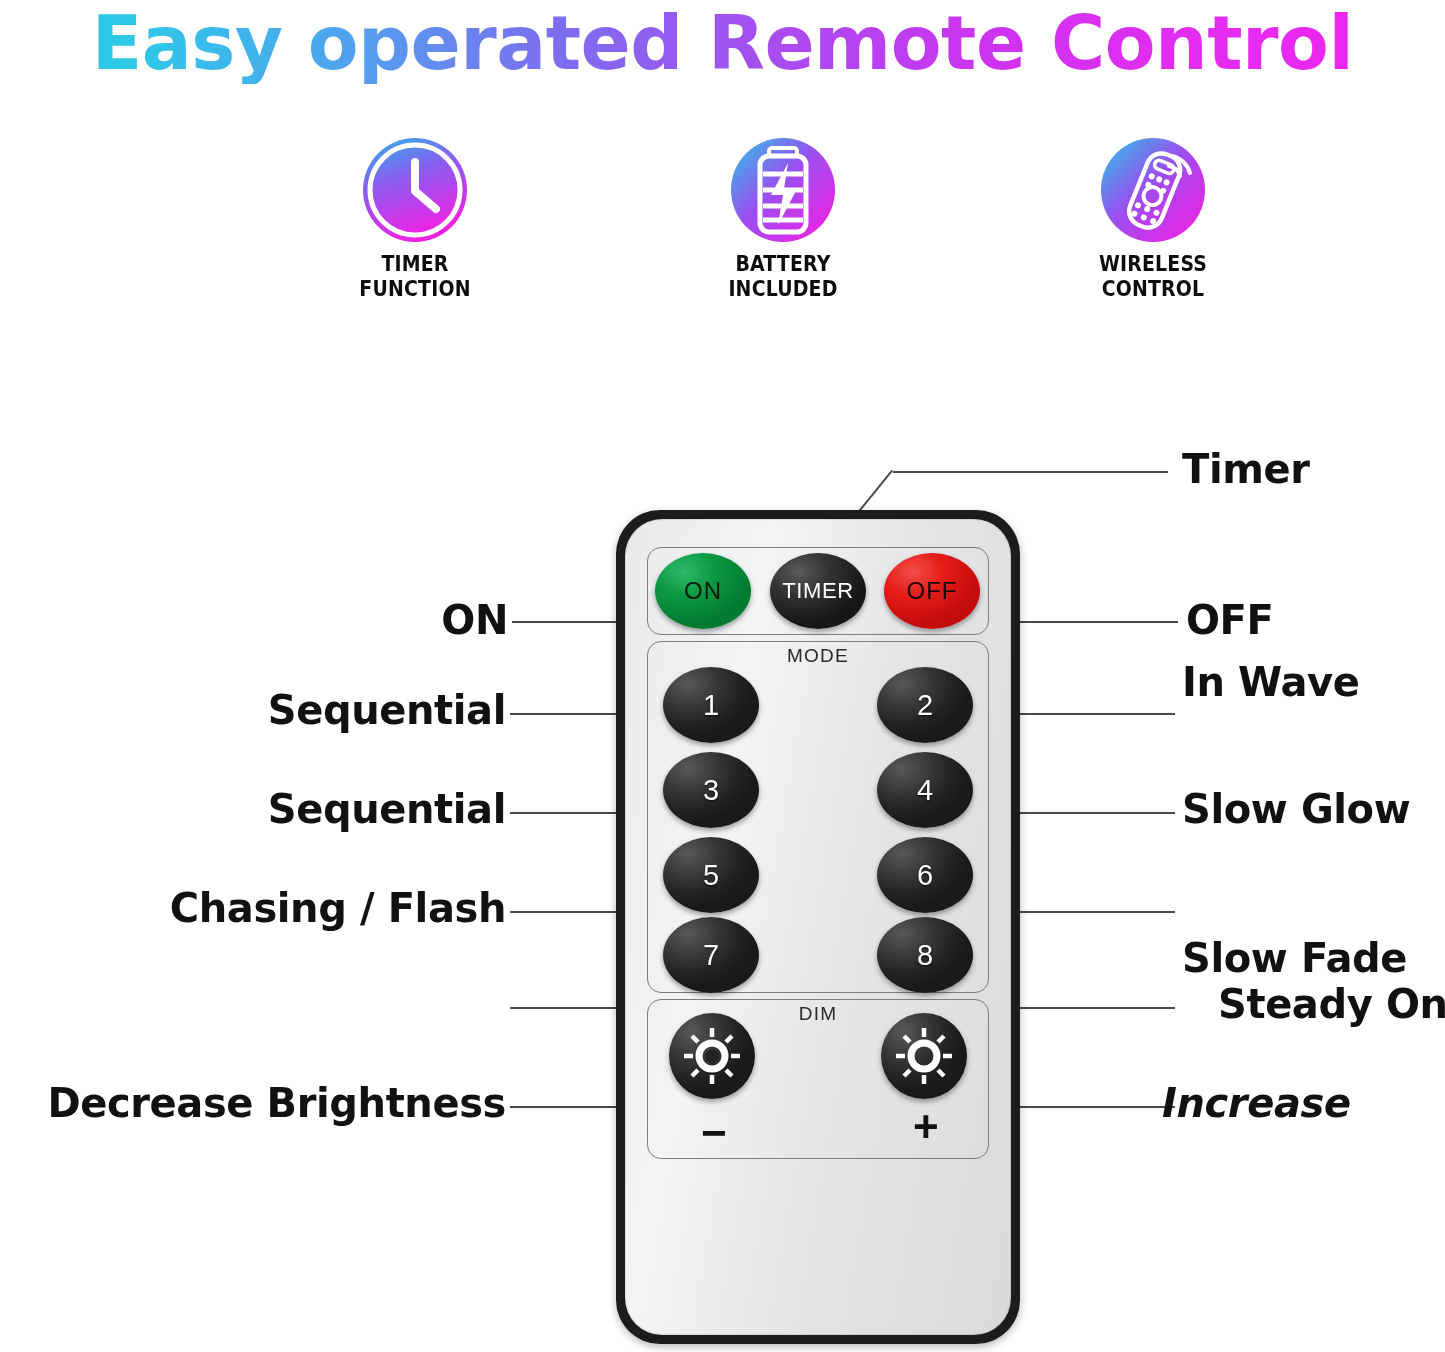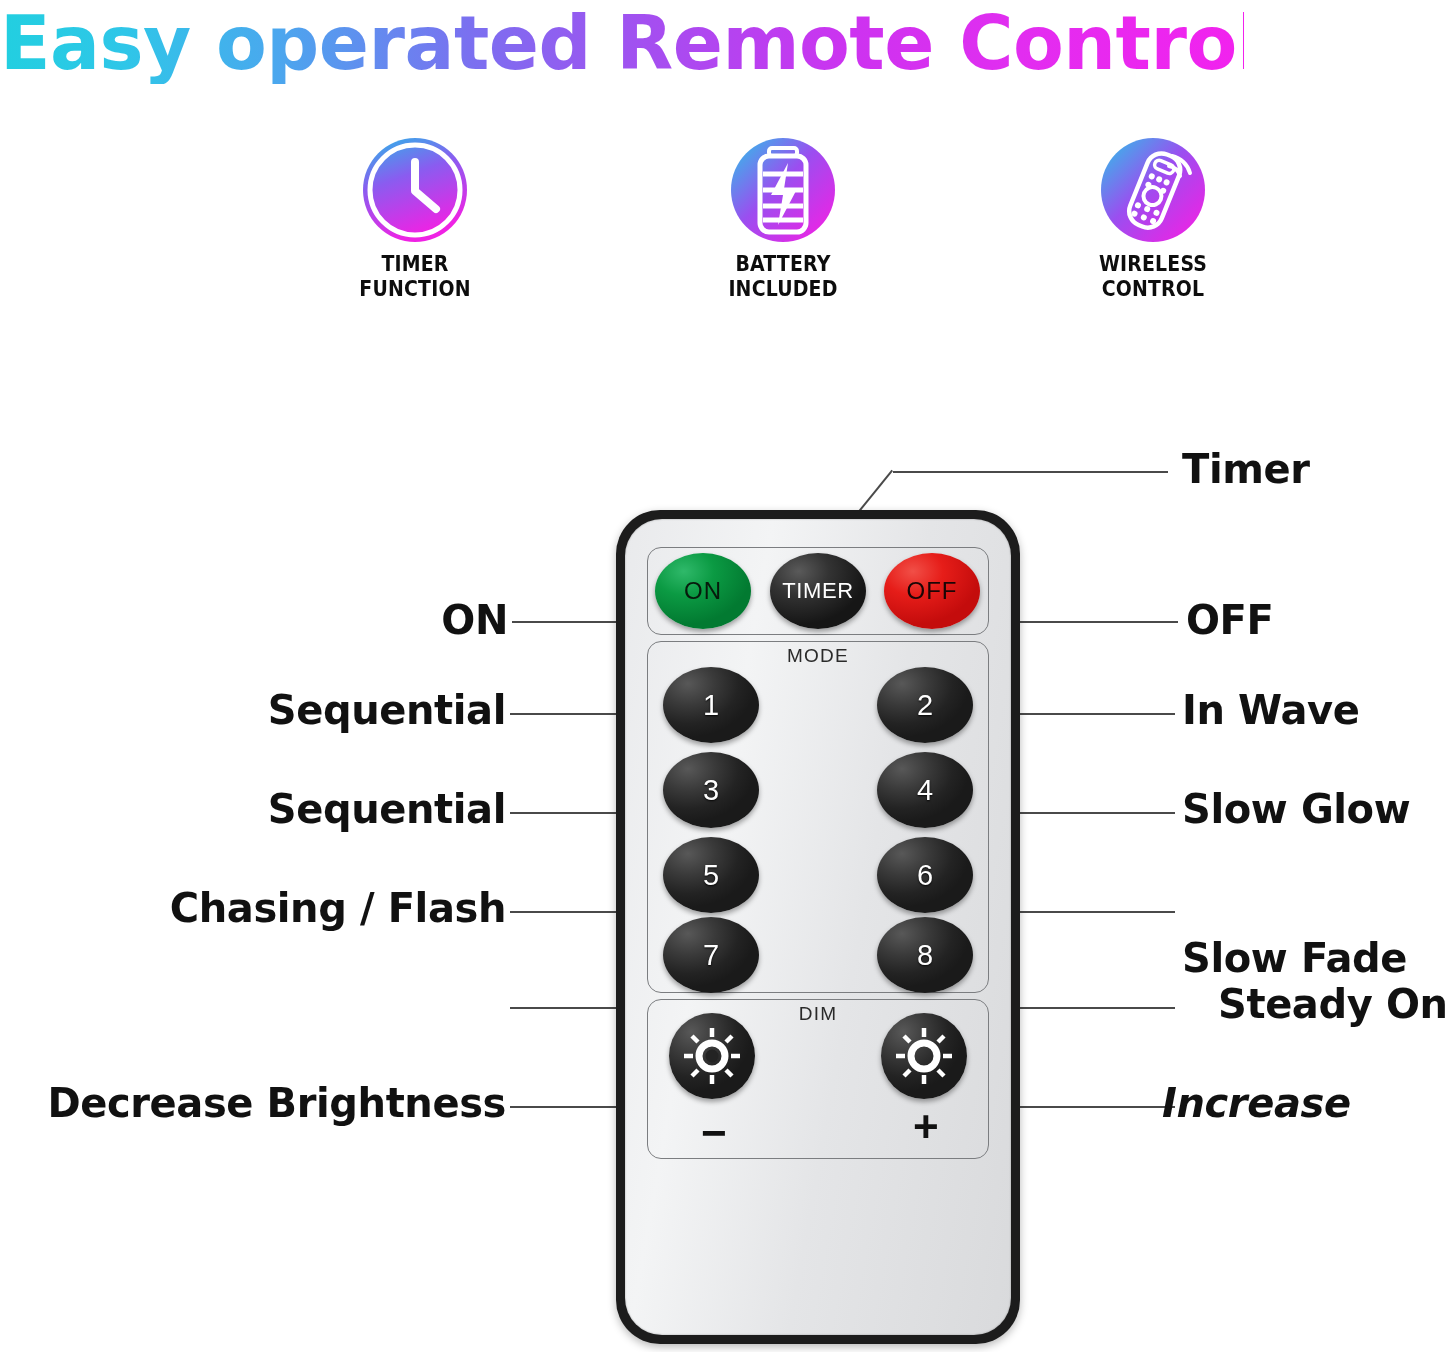--- a/index.html
+++ b/index.html
@@ -6,21 +6,21 @@
   html, body {
     width: 1445px; height: 1352px;
     background: #ffffff;
     font-family: "Liberation Sans", sans-serif;
     overflow: hidden;
   }
   #stage { position: relative; width: 1445px; height: 1352px; background:#fff; }
 
   
   #title {
-    position: absolute; left: 0; top: 2px; width: 1244px;
+    position: absolute; left: 0; top: 2px; width: 1445px;
     text-align: center;
     font-family: "DejaVu Sans", sans-serif;
     font-weight: 700;
     font-size: 74px;
     line-height: 82px;
     letter-spacing: -0.5px;
     background-image: linear-gradient(90deg,#22cfe0 0%, #2fc6e8 10%, #4aa8ee 22%, #7b6ff0 38%, #a44ff0 52%, #cc33f0 68%, #e22df0 82%, #f222ee 100%);
     -webkit-background-clip: text;
     background-clip: text;
     color: transparent;
@@ -341,19 +341,19 @@
   </div>
 
   <div class="callout left" style="left:508px; top:598px;">ON</div>
   <div class="callout left" style="left:506px; top:688px;">Sequential</div>
   <div class="callout left" style="left:506px; top:787px;">Sequential</div>
   <div class="callout left" style="left:506px; top:886px;">Chasing / Flash</div>
   <div class="callout left" style="left:506px; top:1081px;">Decrease Brightness</div>
 
   <div class="callout right" style="left:1182px; top:447px;">Timer</div>
   <div class="callout right" style="left:1186px; top:598px;">OFF</div>
-  <div class="callout right" style="left:1182px; top:688px;">In Wave</div>
+  <div class="callout right" style="left:1182px; top:660px;">In Wave</div>
   <div class="callout right" style="left:1182px; top:787px;">Slow Glow</div>
   <div class="callout right" style="left:1182px; top:936px;">Slow Fade</div>
   <div class="callout right" style="left:1182px; top:982px;margin-left:36px;">Steady On</div>
   <div class="callout right" style="left:1162px; top:1081px;font-style:italic;">Increase</div>
 
 </div>
 
 </body></html>

